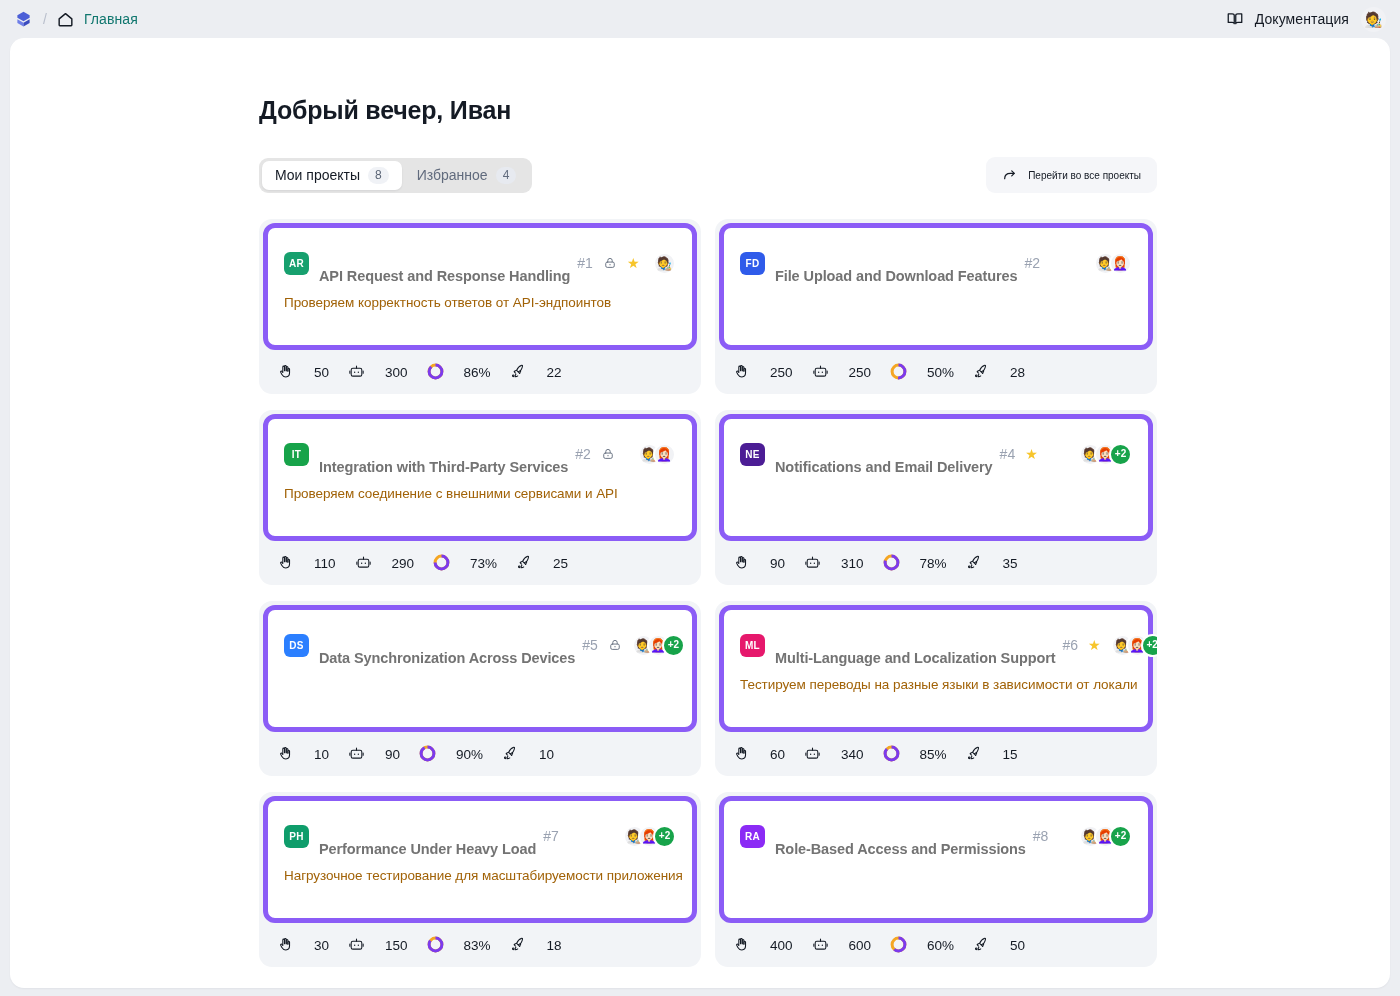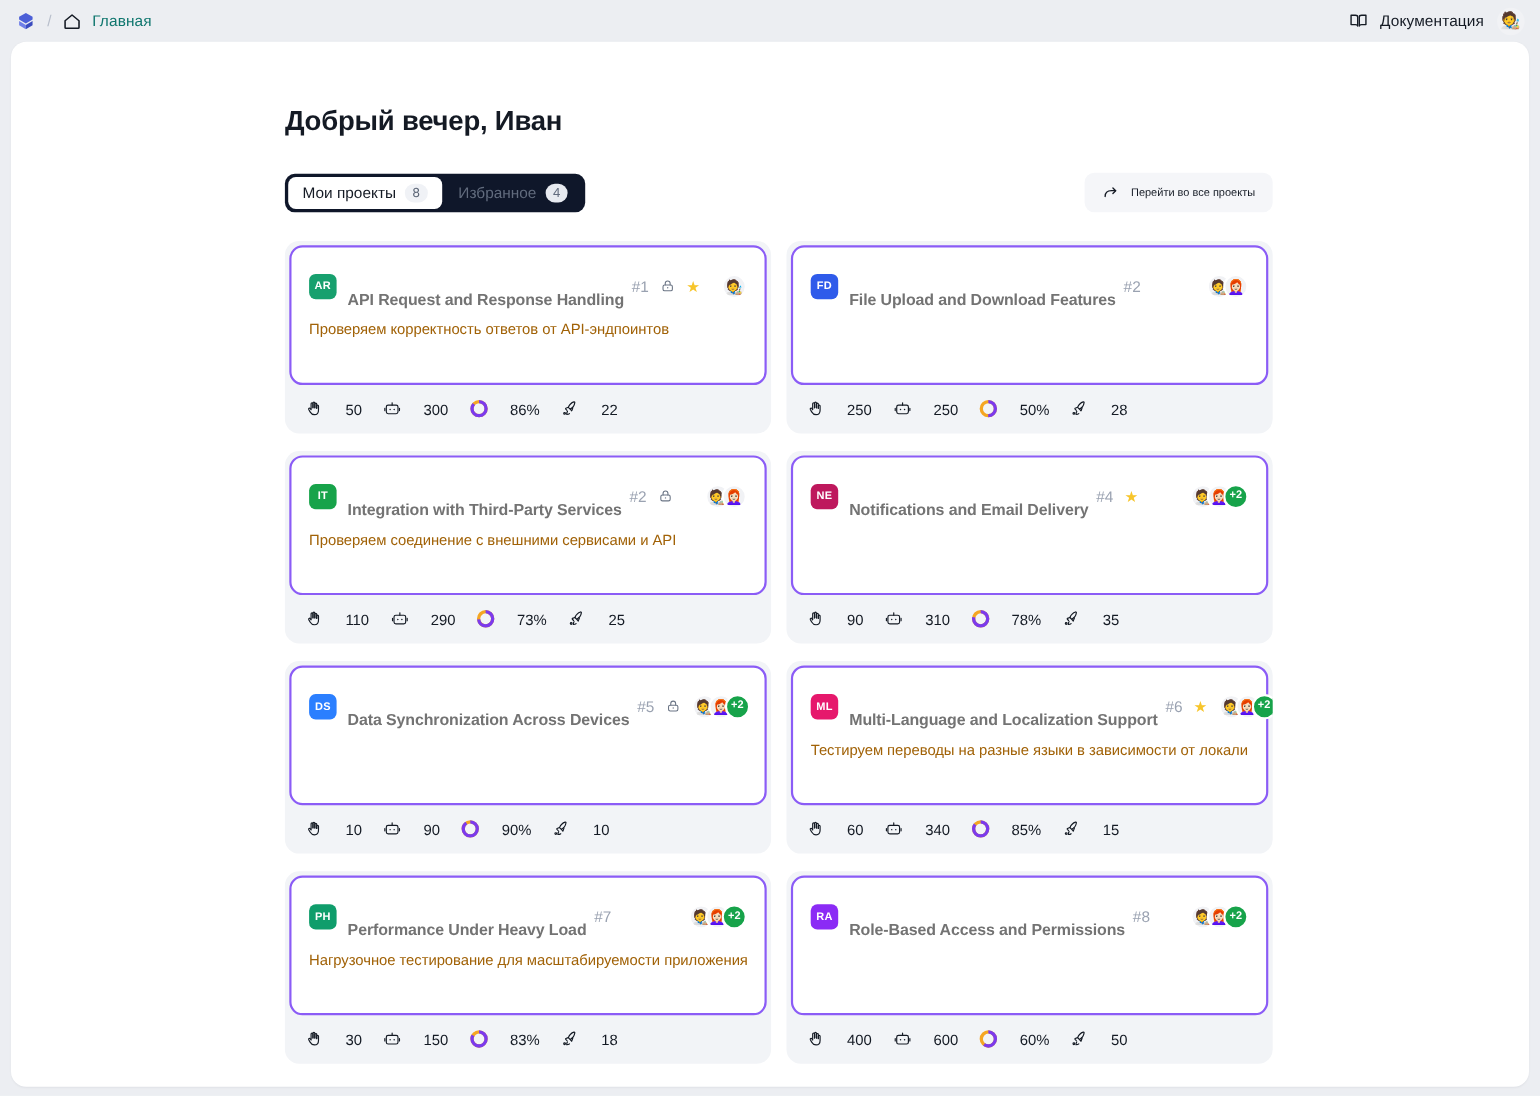--- a/index.html
+++ b/index.html
@@ -49,21 +49,21 @@
 
   .greeting {
     font-size: 25px; font-weight: 700; color: #141a24;
     letter-spacing: -.2px; margin-bottom: 32px;
   }
 
   
   .toolrow { display: flex; align-items: center; margin-bottom: 26px; }
   .tabs {
     display: flex; align-items: center; gap: 2px;
-    background: #0f172a; border-radius: 9px; padding: 3px;
+    background: #e5e5e5; border-radius: 9px; padding: 3px;
   }
   .tab {
     display: flex; align-items: center; gap: 8px;
     padding: 6px 13px; border-radius: 7px;
     font-size: 14px; color: #616b7d; cursor: pointer; white-space: nowrap;
   }
   .tab.active { background: #fff; color: #141a24; box-shadow: 0 1px 2px rgba(20,26,36,.08); }
   .tab .cnt {
     background: #e7eaf0; color: #616b7d; border-radius: 20px;
     font-size: 12px; padding: 1px 7px; line-height: 15px;
@@ -79,21 +79,21 @@
   }
   .allbtn .arr-ic { width: 16px; height: 16px; display: block; }
 
   
   .grid { display: grid; grid-template-columns: 1fr 1fr; gap: 16px 14px; }
   .card {
     background: #f2f4f7; border-radius: 13px; overflow: hidden;
     display: flex; flex-direction: column; cursor: pointer;
   }
   .card-body {
-    background: #ffffff; border: 2px solid #8b5cf6; border-radius: 12px;
+    background: #ffffff; border: 5px solid #8b5cf6; border-radius: 12px;
     margin: 4px 4px 0 4px; padding: 14px 16px 16px 16px;
     height: 127px; display: flex; flex-direction: column;
   }
   .card-head { display: flex; align-items: center; gap: 10px; }
   .proj-badge {
     width: 25px; height: 23px; border-radius: 6px; flex: 0 0 auto;
     color: #fff; font-size: 10px; font-weight: 700; letter-spacing: .3px;
     display: flex; align-items: center; justify-content: center;
   }
   .proj-title {
@@ -364,21 +364,21 @@
     <path d="M8.3 15.7c-.9.9-1 2.6-1 3.6 1 0 2.7-.1 3.6-1"></path>
     <circle cx="4.6" cy="18.1" r="1.1"></circle>
   </svg></span>
         <span>25</span>
       </span>
     </div>
             </div>
             <div class="card">
     <div class="card-body">
       <div class="card-head">
-        <span class="proj-badge" style="background:#be185d">NE</span>
+        <span class="proj-badge" style="background:#4c1d95">NE</span>
         <span class="proj-title">Notifications and Email Delivery</span>
         <span class="proj-num">#4</span>
 
         <span class="star-ic">★</span>
         <span class="avatars">
                     <span class="av">🧑‍🎨</span>
                     <span class="av">👩🏻‍🦰</span>
                     <span class="av more">+2</span>
                   </span>
       </div>

